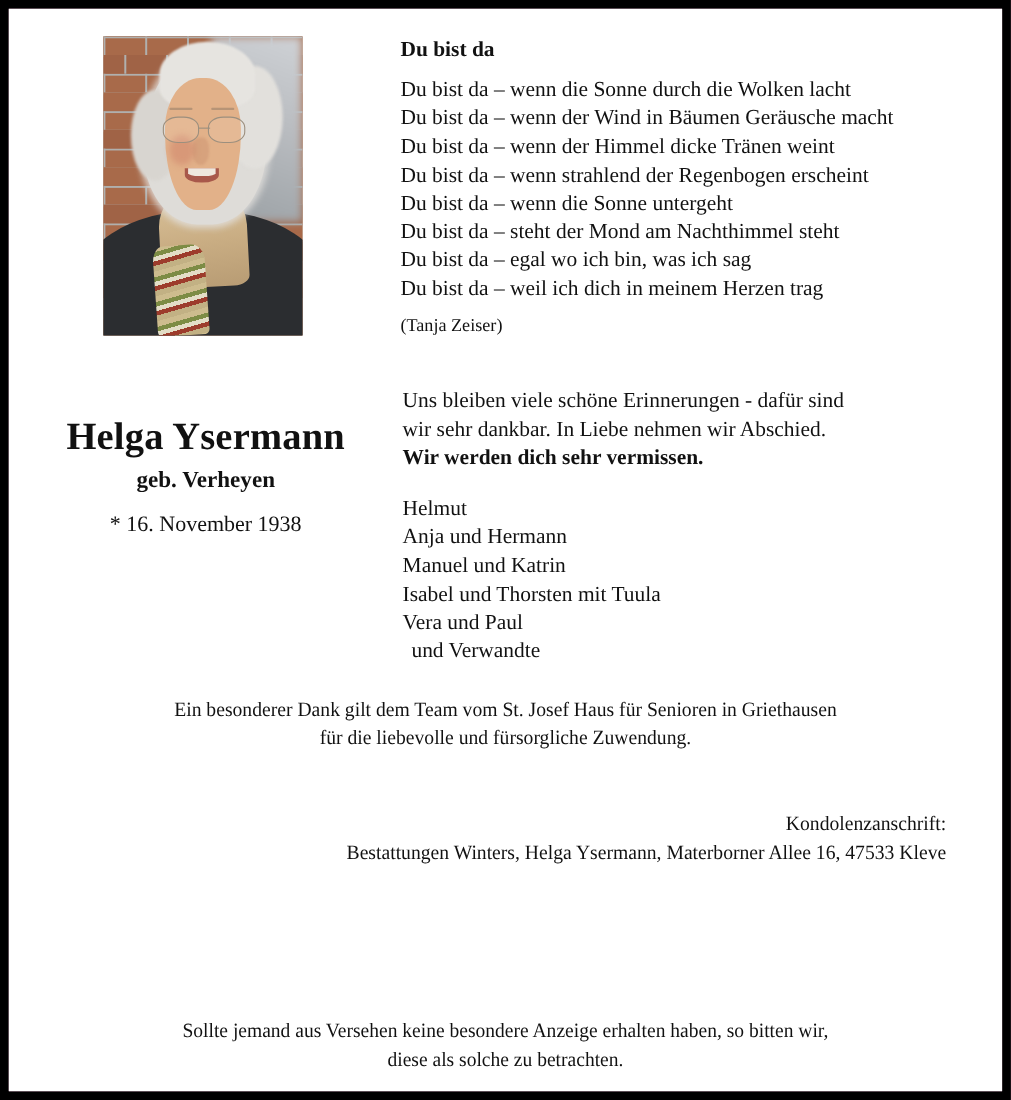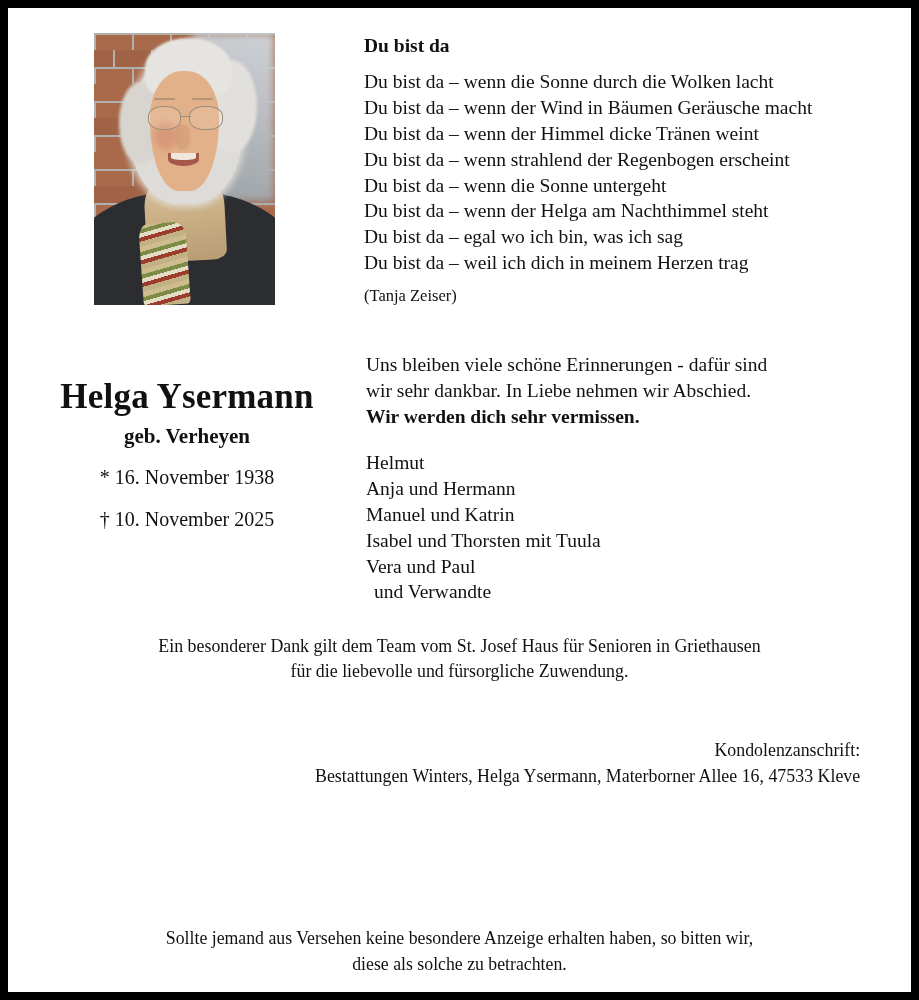--- a/index.html
+++ b/index.html
@@ -454,33 +454,32 @@
         </div>
       </div>
 
       <div class="poem">
         <div class="poem-title">Du bist da</div>
         <div class="poem-line">Du bist da – wenn die Sonne durch die Wolken lacht</div>
         <div class="poem-line">Du bist da – wenn der Wind in Bäumen Geräusche macht</div>
         <div class="poem-line">Du bist da – wenn der Himmel dicke Tränen weint</div>
         <div class="poem-line">Du bist da – wenn strahlend der Regenbogen erscheint</div>
         <div class="poem-line">Du bist da – wenn die Sonne untergeht</div>
-        <div class="poem-line">Du bist da – wenn der Helga am Nachthimmel steht</div>
+        <div class="poem-line">Du bist da – steht der Mond am Nachthimmel steht</div>
         <div class="poem-line">Du bist da – egal wo ich bin, was ich sag</div>
         <div class="poem-line">Du bist da – weil ich dich in meinem Herzen trag</div>
         <div class="poem-author">(Tanja Zeiser)</div>
       </div>
     </div>
 
     <div class="name-block">
       <div class="deceased-name">Helga Ysermann</div>
       <div class="maiden-name">geb. Verheyen</div>
       <div class="dates">
         <div class="life-date">* 16. November 1938</div>
-        <div class="life-date">† 10. November 2025</div>
       </div>
     </div>
 
     <div class="message">
       <div class="message-line">Uns bleiben viele schöne Erinnerungen - dafür sind</div>
       <div class="message-line">wir sehr dankbar. In Liebe nehmen wir Abschied.</div>
       <div class="message-line bold">Wir werden dich sehr vermissen.</div>
 
       <div class="survivors">
         <div class="survivor">Helmut</div>

